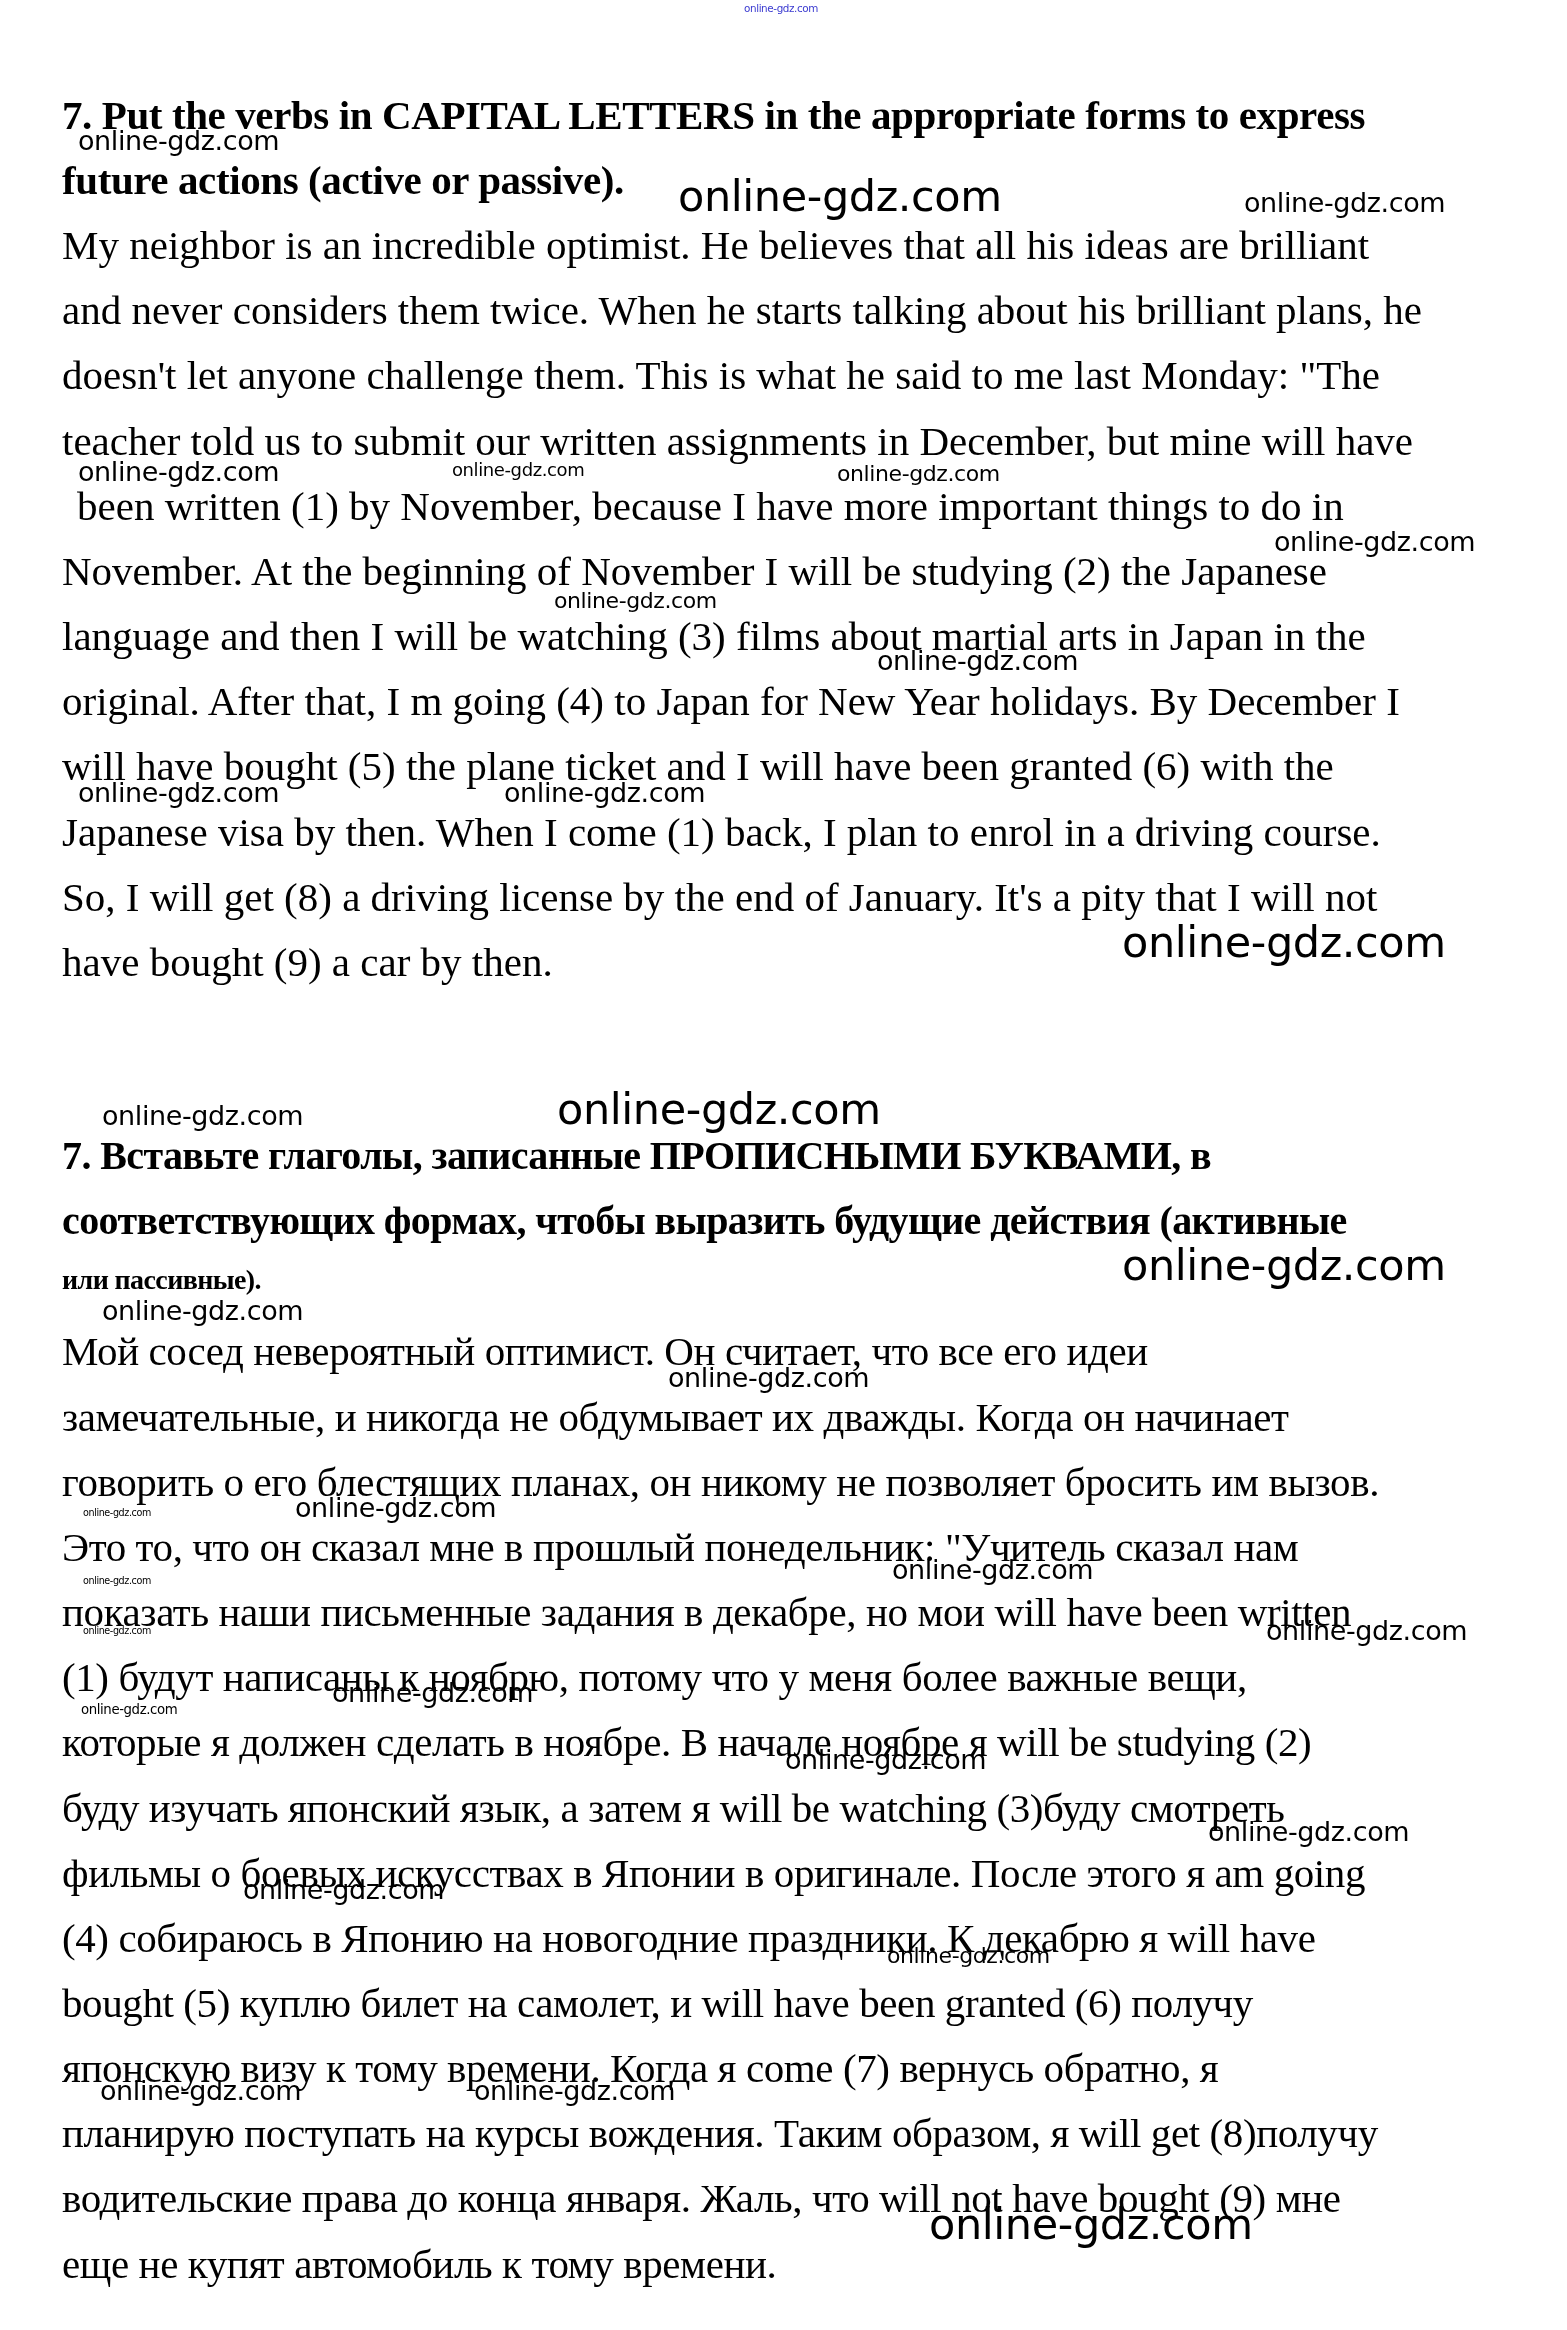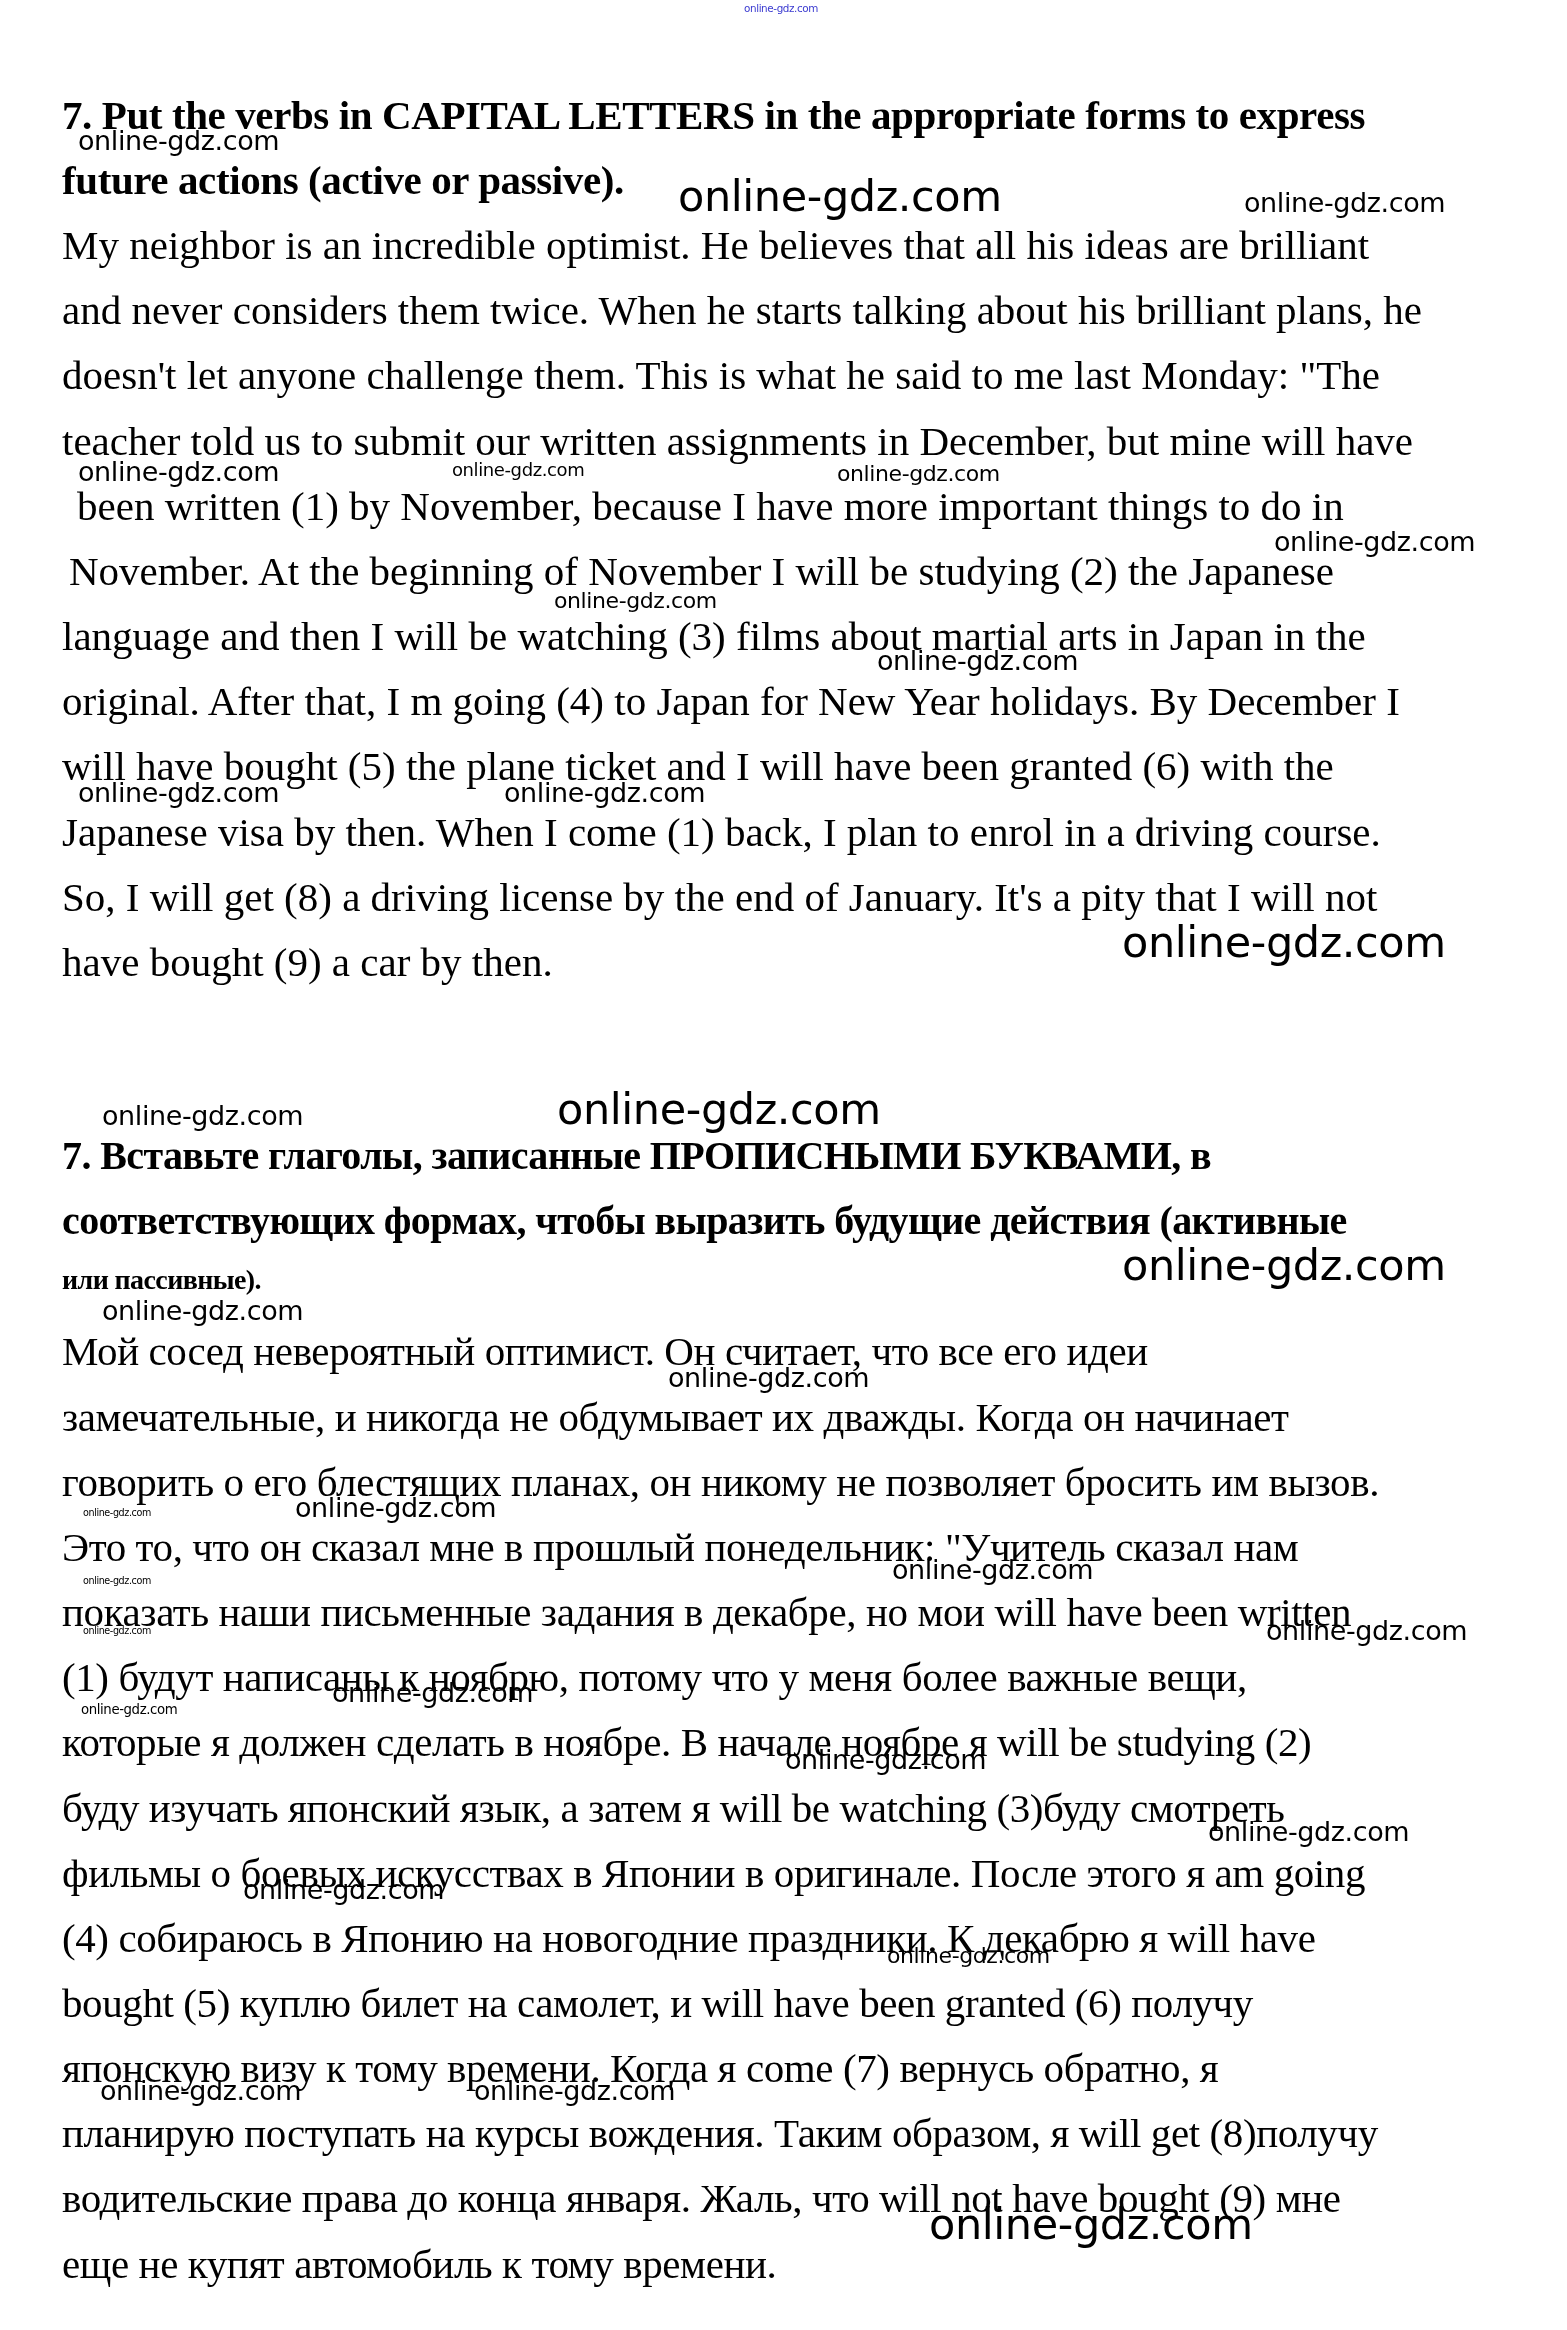--- a/index.html
+++ b/index.html
@@ -32,21 +32,21 @@
 
   <div>
     <div class="line bold" style="top:95px; font-size:41px; letter-spacing:-0.4px;">7. Put the verbs in CAPITAL LETTERS in the appropriate forms to express</div>
     <div class="line bold" style="top:160px; font-size:41px; letter-spacing:-0.4px;text-align:center;">future actions (active or passive).</div>
 
     <div class="line" style="top:225px;">My neighbor is an incredible optimist. He believes that all his ideas are brilliant</div>
     <div class="line" style="top:290px;">and never considers them twice. When he starts talking about his brilliant plans, he</div>
     <div class="line" style="top:355px;">doesn't let anyone challenge them. This is what he said to me last Monday: "The</div>
     <div class="line" style="top:421px;">teacher told us to submit our written assignments in December, but mine will have</div>
     <div class="line" style="top:486px;margin-left:15px;">been written (1) by November, because I have more important things to do in</div>
-    <div class="line" style="top:551px;margin-left:7px;">November. At the beginning of November I will be studying (2) the Japanese</div>
+    <div class="line" style="top:551px;">November. At the beginning of November I will be studying (2) the Japanese</div>
     <div class="line" style="top:616px;">language and then I will be watching (3) films about martial arts in Japan in the</div>
     <div class="line" style="top:681px;">original. After that, I m going (4) to Japan for New Year holidays. By December I</div>
     <div class="line" style="top:746px;">will have bought (5) the plane ticket and I will have been granted (6) with the</div>
     <div class="line" style="top:812px;">Japanese visa by then. When I come (1) back, I plan to enrol in a driving course.</div>
     <div class="line" style="top:877px;">So, I will get (8) a driving license by the end of January. It's a pity that I will not</div>
     <div class="line" style="top:942px;text-align:center;">have bought (9) a car by then.</div>
   </div>
 
   <div>
     <div class="line bold" style="top:1136px; font-size:40px; letter-spacing:-0.6px;">7. Вставьте глаголы, записанные ПРОПИСНЫМИ БУКВАМИ, в</div>

